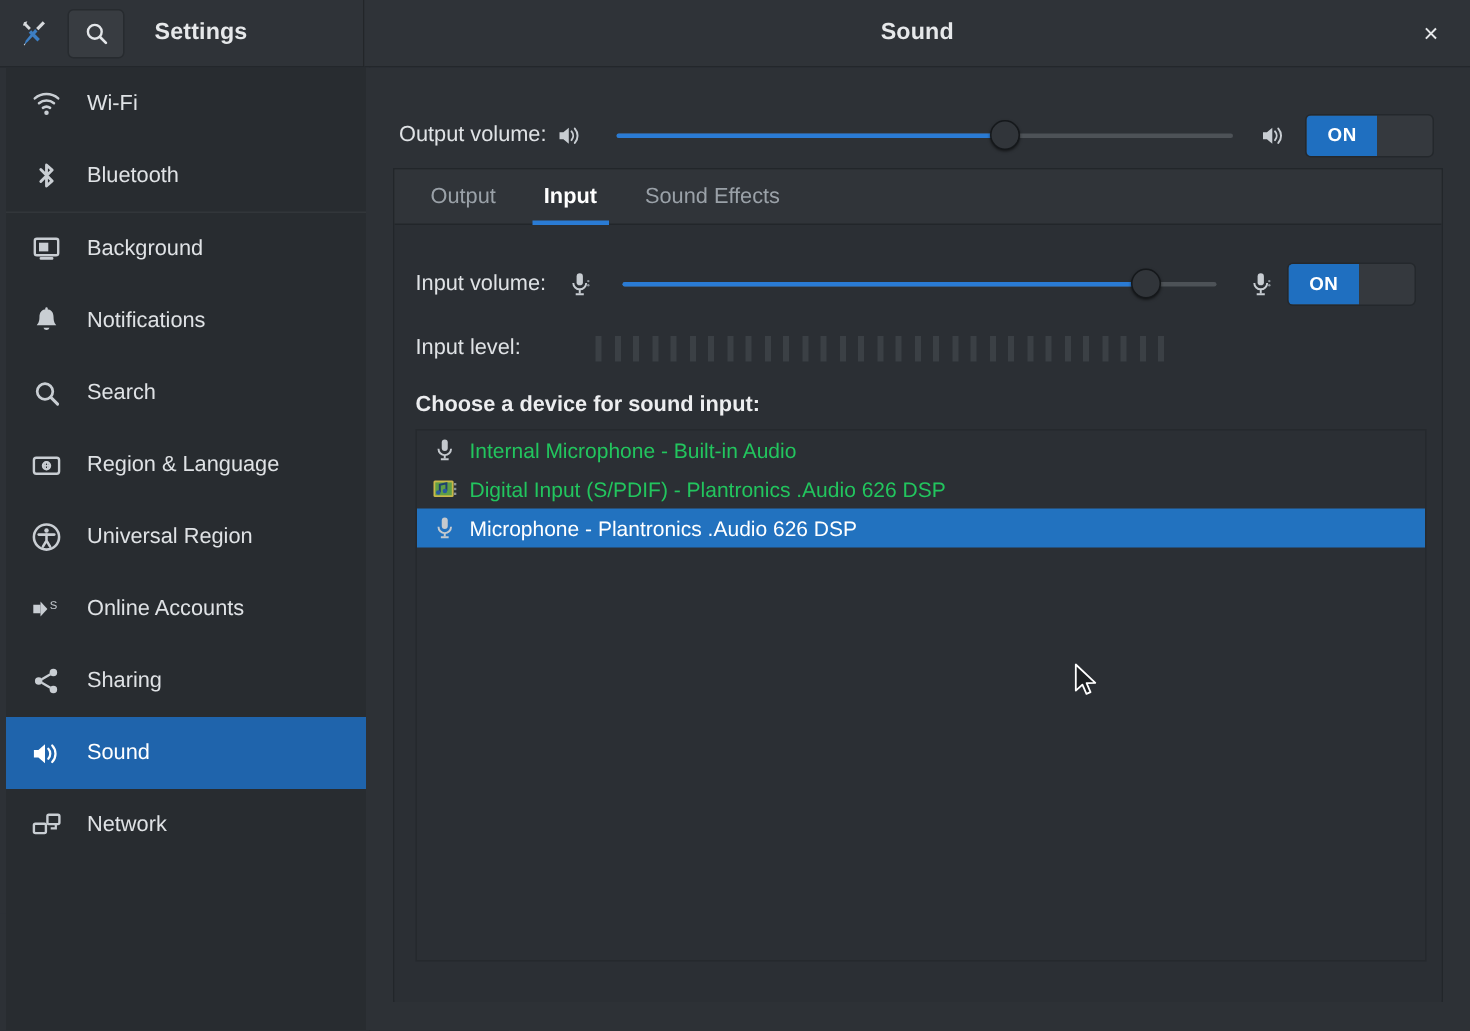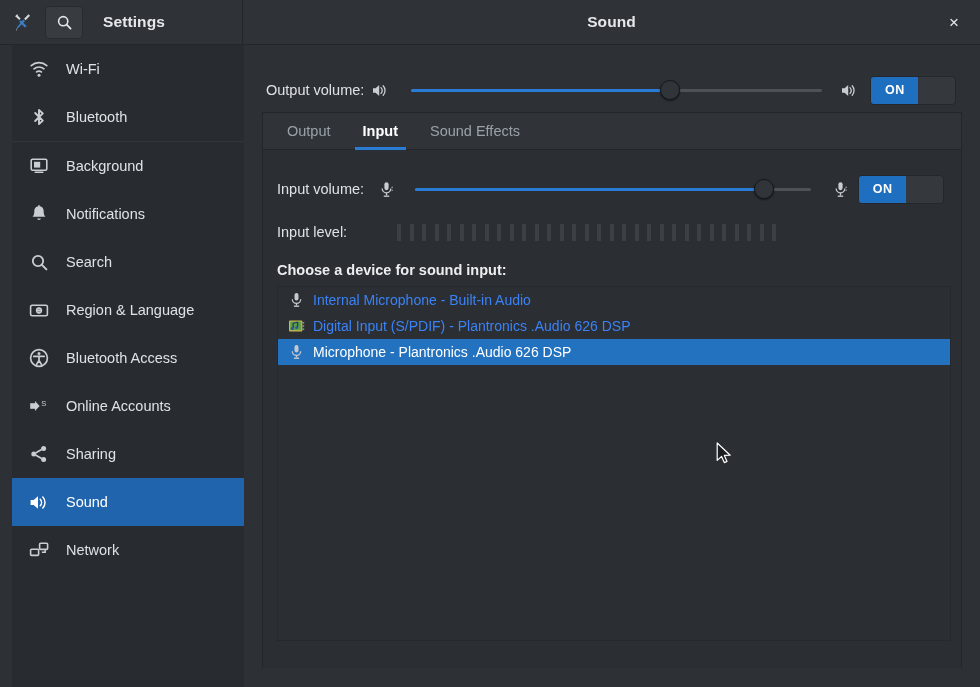--- a/index.html
+++ b/index.html
@@ -91,21 +91,21 @@
     display: flex; align-items: center; justify-content: center;
     color: #e8eaec;
     font-size: 17px;
     font-family: "Liberation Sans", sans-serif;
     line-height: 1;
   }
 
   
   .sidebar {
     position: absolute;
-    top: 45px; left: 12px;
+    top: 45px; left: 4px;
     width: 243px;
     height: 642px;
     background: #282c30;
     border-right: 1px solid #202326;
     overflow: hidden;
   }
   .side-item {
     height: 48px;
     display: flex;
     align-items: center;
@@ -300,21 +300,21 @@
     height: 355px;
     border: 1px solid #25292d;
     background: #2b2f34;
     overflow: hidden;
   }
   .dev-row {
     height: 26px;
     display: flex;
     align-items: center;
     padding-left: 8px;
-    color: #3b82f6;
+    color: #22c55e;
     font-size: 14px;
   }
   .dev-row.selected {
     background: #2272bf;
     color: #ffffff;
   }
   .dev-ico {
     width: 20px; min-width: 20px;
     margin-right: 7px;
     display: flex; align-items: center; justify-content: center;
@@ -421,21 +421,21 @@
       </div>
       <div class="side-item">
         <span class="side-ico">
           <svg width="20" height="20" viewBox="0 0 20 20">
             <circle cx="10" cy="10" r="8.4" fill="none" stroke="currentColor" stroke-width="1.7"></circle>
             <circle cx="10" cy="5.6" r="1.5" fill="currentColor"></circle>
             <path d="M4.8 8.4 h10.4" stroke="currentColor" stroke-width="1.7" stroke-linecap="round"></path>
             <path d="M10 8.4 v4.0 l-2.4 4.0 M10 12.4 l2.4 4.0" stroke="currentColor" stroke-width="1.7" fill="none" stroke-linecap="round"></path>
           </svg>
         </span>
-        <span class="side-label">Bluetooth Access</span>
+        <span class="side-label">Universal Region</span>
       </div>
       <div class="side-item">
         <span class="side-ico">
           <svg width="22" height="18" viewBox="0 0 22 18">
             <path d="M2.2 6.2 h4.8 v5.6 h-4.8 z" fill="currentColor"></path>
             <path d="M7.0 4.0 L11.6 9.0 L7.0 14.0 z" fill="currentColor"></path>
             <text x="13.2" y="9.0" font-size="7.5" fill="currentColor" font-family="Liberation Sans, sans-serif">S</text>
           </svg>
         </span>
         <span class="side-label">Online Accounts</span>

